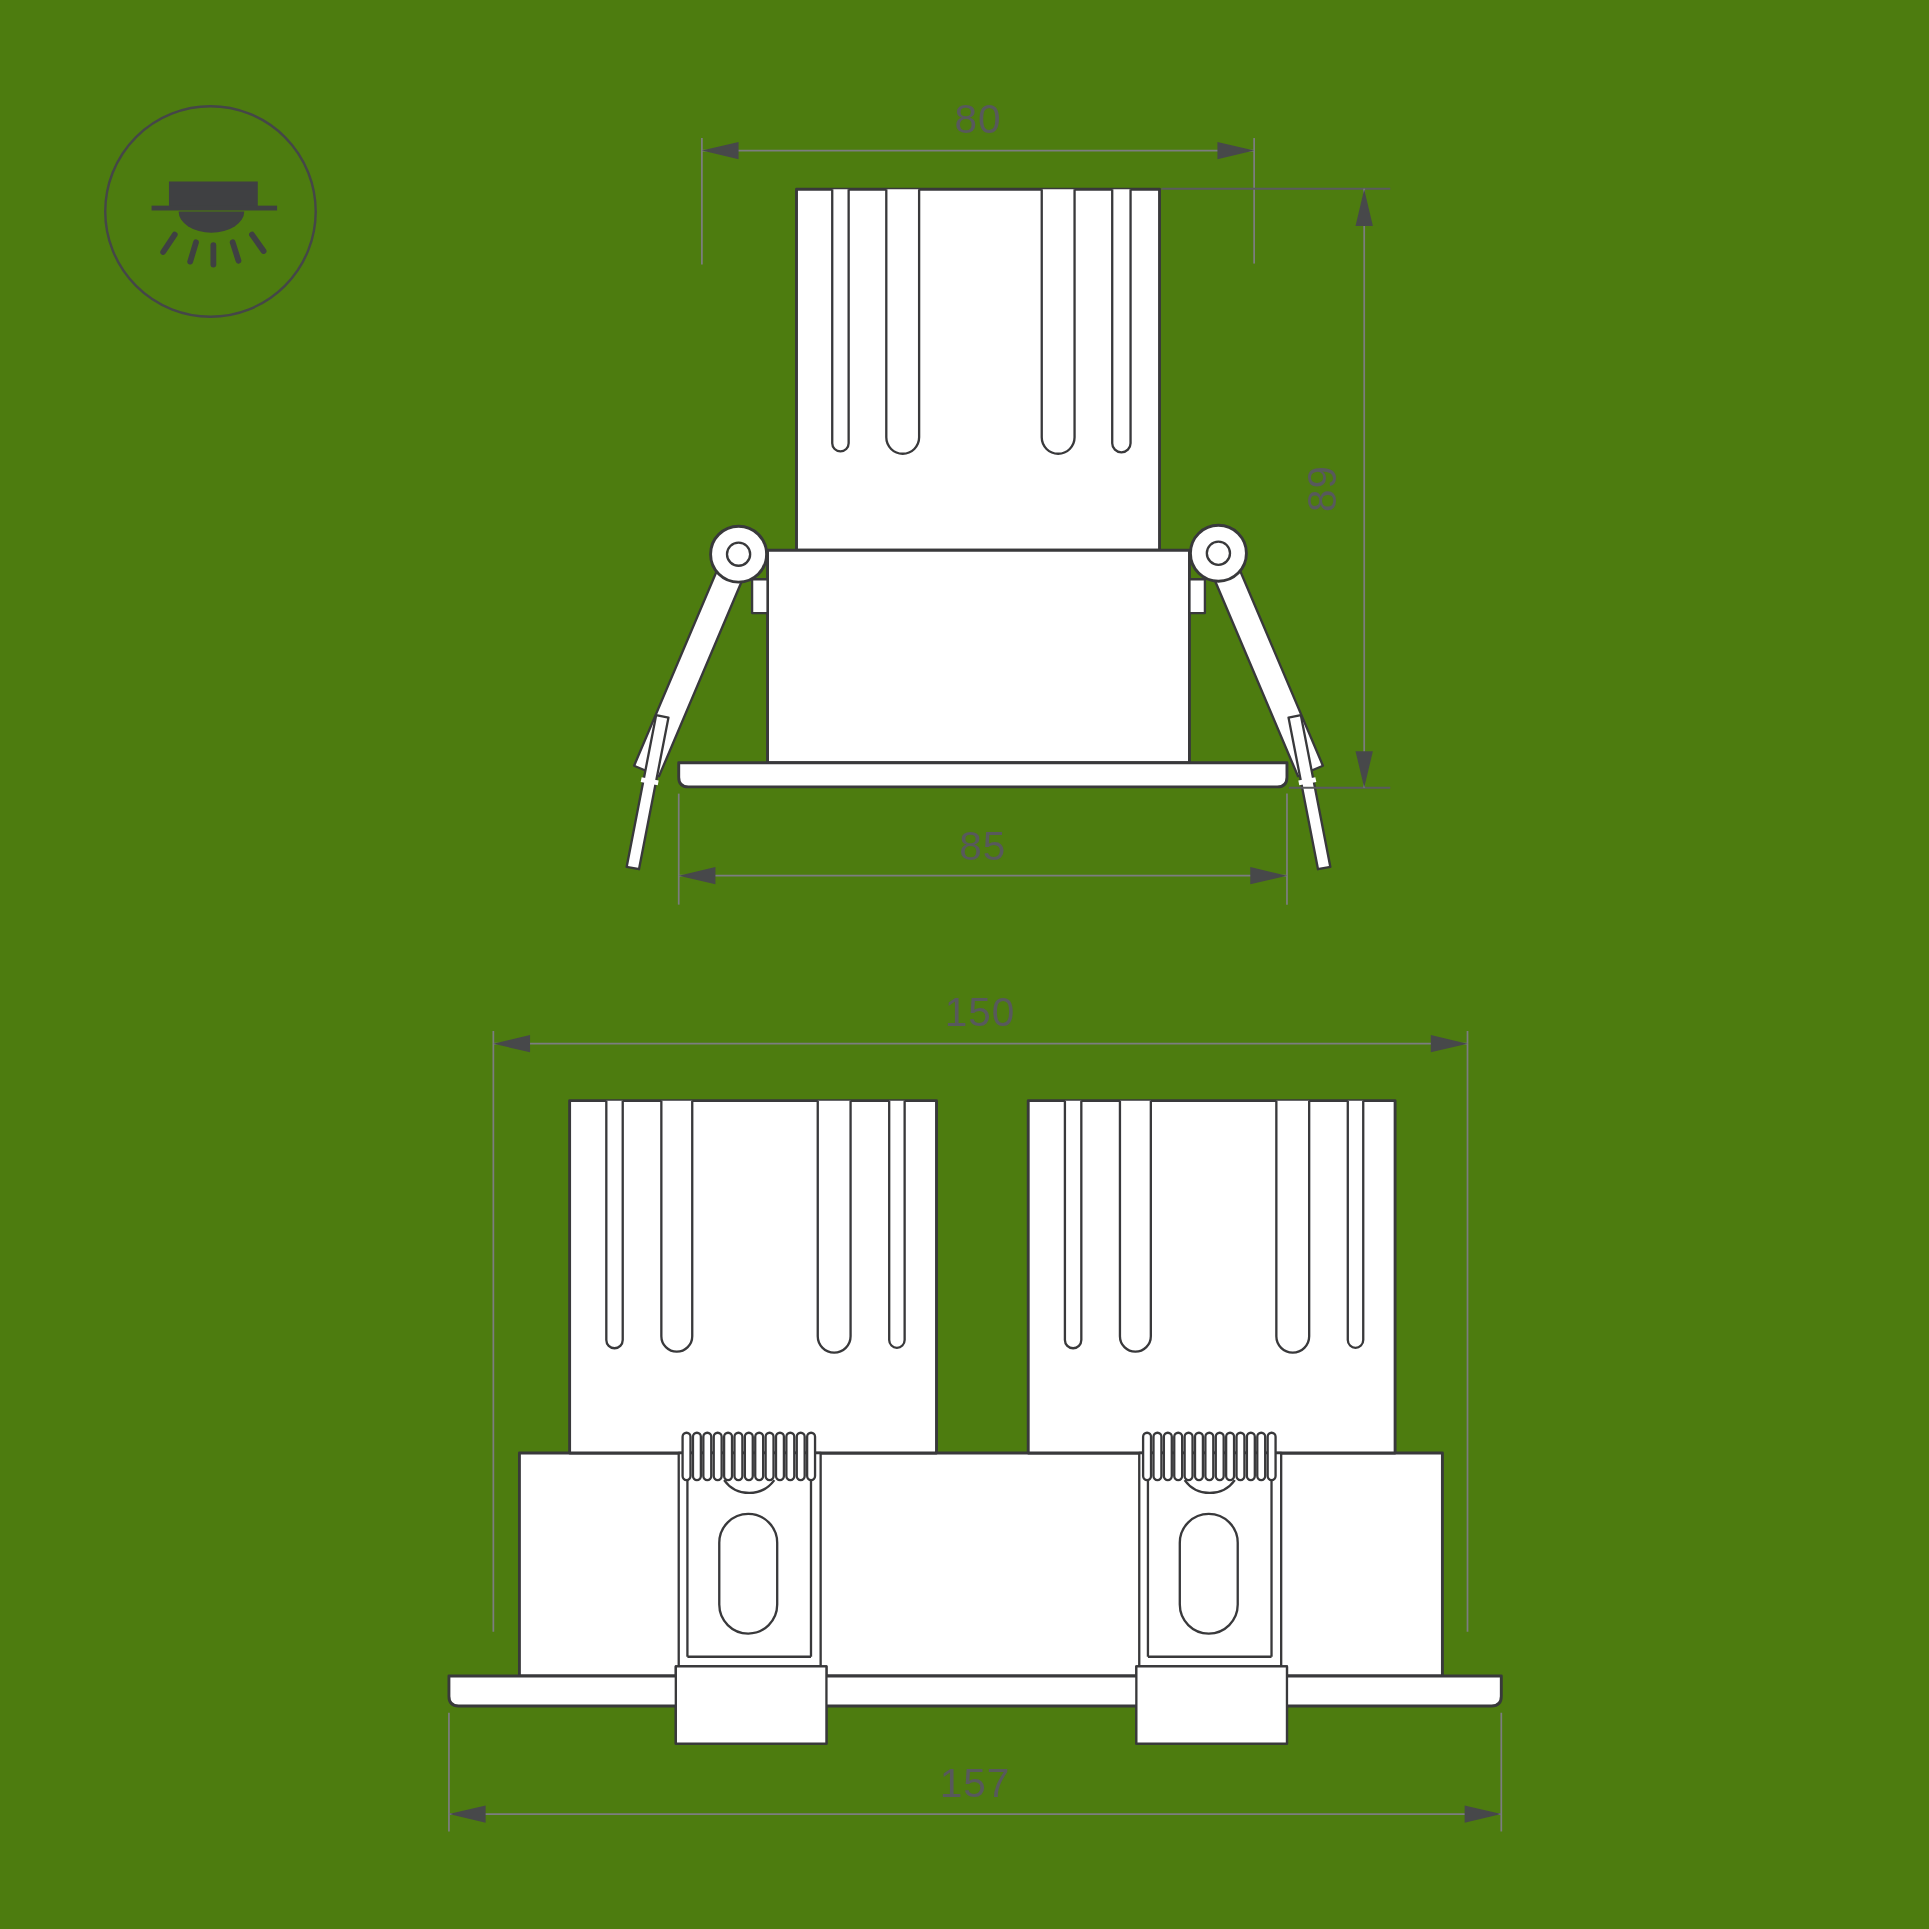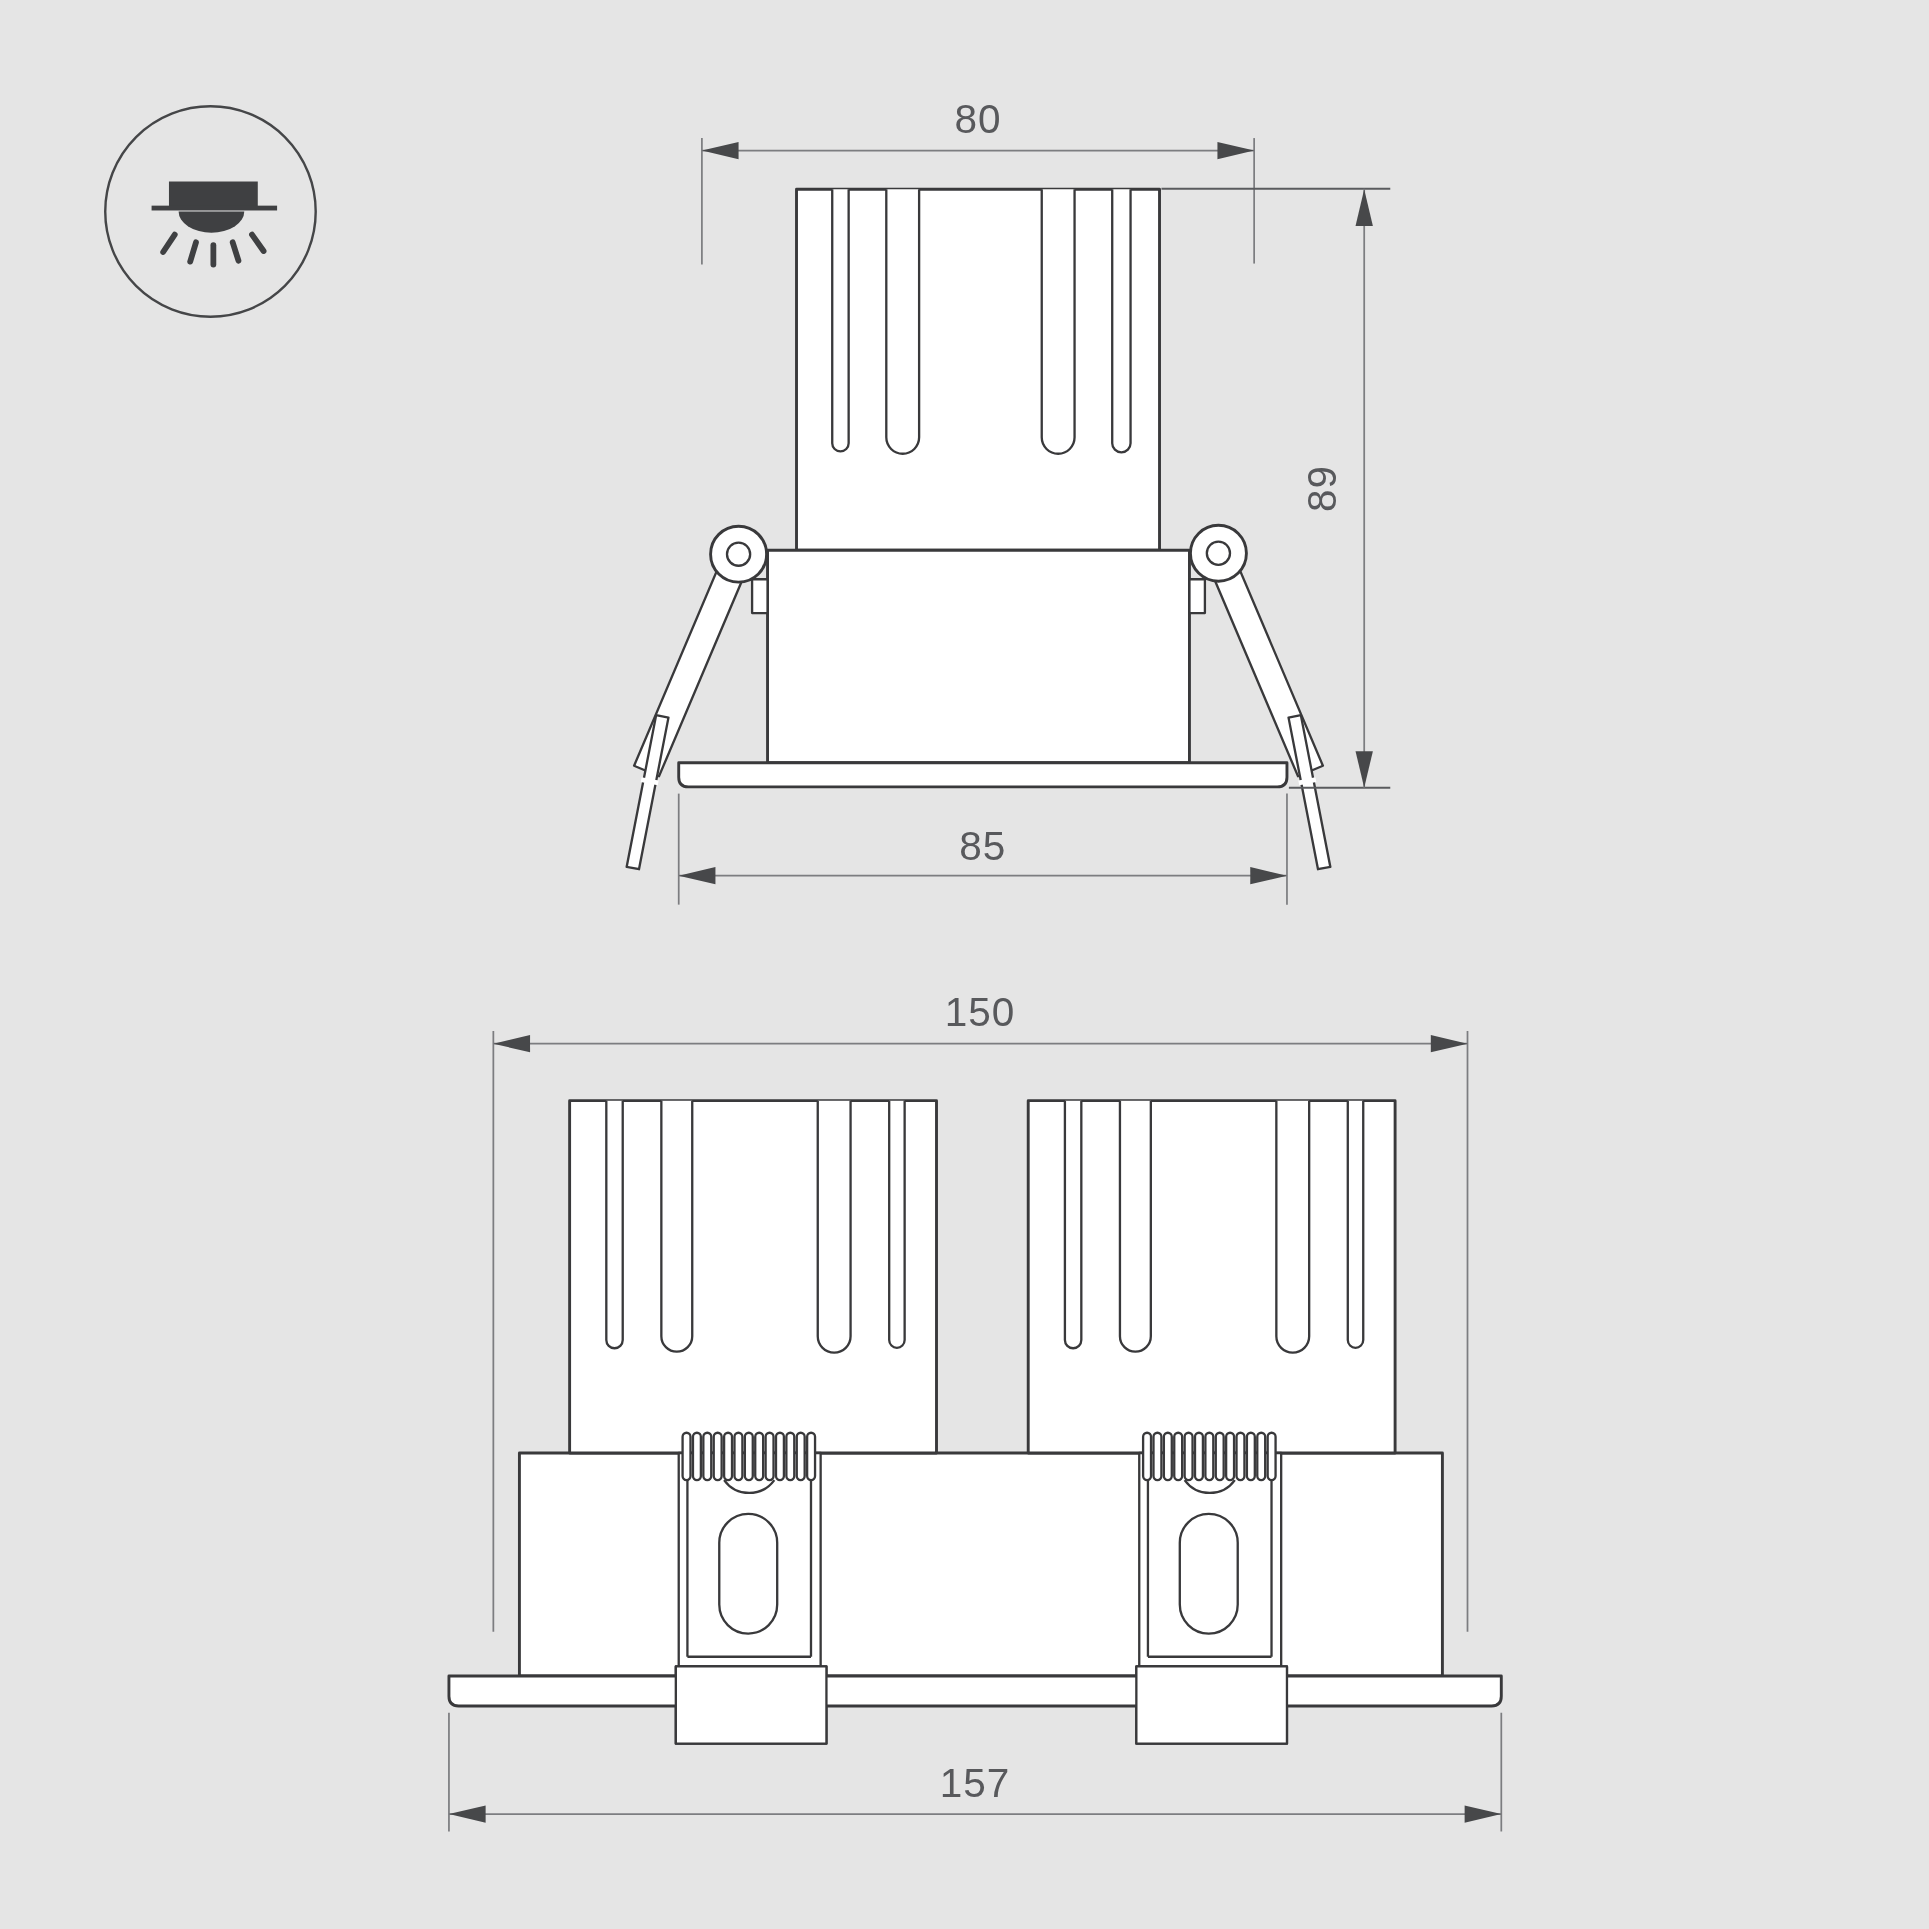--- a/index.html
+++ b/index.html
@@ -1,16 +1,16 @@
 <!DOCTYPE html>
 <html><head>
 <meta charset="utf-8">
 <style>
   html,body { margin:0; padding:0; background:#ffffff; }
-  .page { position:relative; width:1929px; height:1929px; background:#e5e5e5; overflow:hidden; }
+  .page { position:relative; width:1929px; height:1929px; background:#4d7c0f; overflow:hidden; }
   svg { display:block; }
   .obj   { fill:#ffffff; stroke:#39393b; stroke-width:3;   stroke-linejoin:round; }
   .obj2  { fill:#ffffff; stroke:#39393b; stroke-width:2.4; stroke-linejoin:round; }
   .open  { fill:#ffffff; stroke:#39393b; stroke-width:2.4; stroke-linejoin:round; }
   .thin  { fill:none;    stroke:#39393b; stroke-width:2.4; }
   .dim   { fill:none;    stroke:#7c7d80; stroke-width:1.8; }
   .lead  { fill:none;    stroke:#5a5b5e; stroke-width:2;   }
   .arr   { fill:#47484a; stroke:none; }
   .icn   { fill:#3f4042; stroke:none; }
   .ray   { stroke:#3f4042; stroke-width:6; stroke-linecap:round; }

